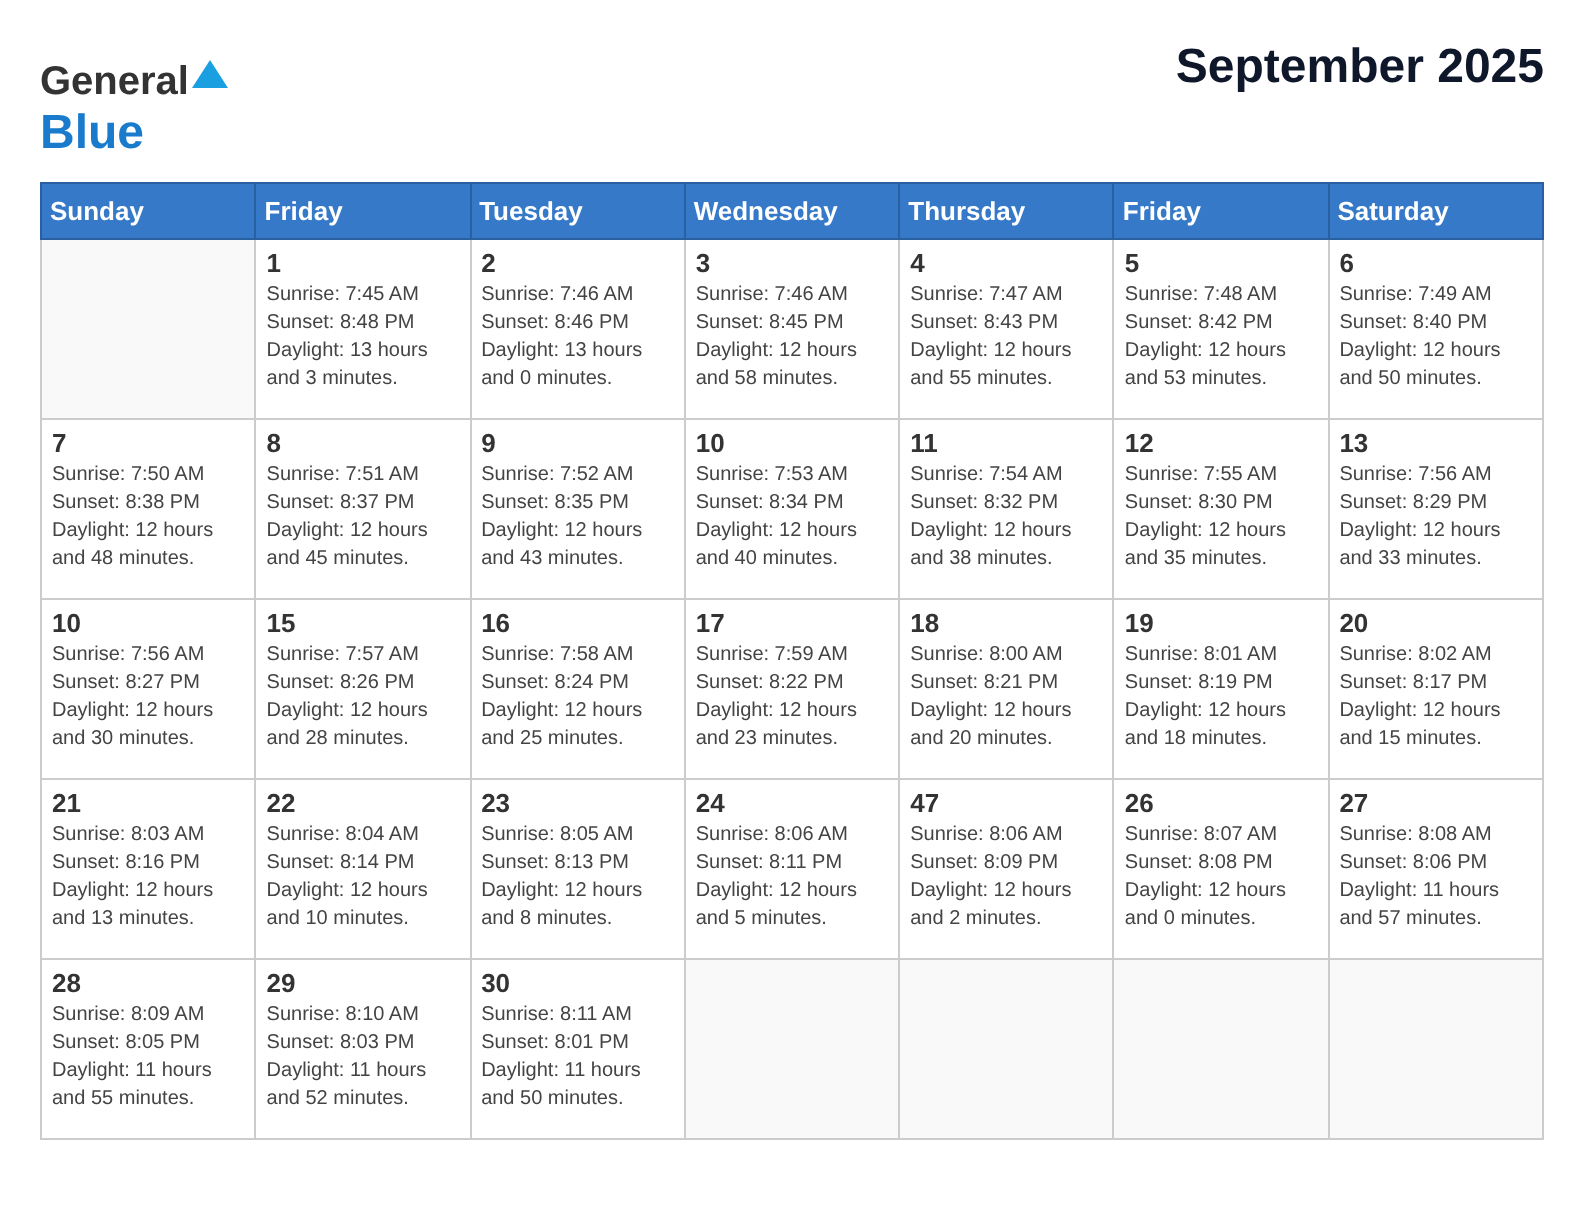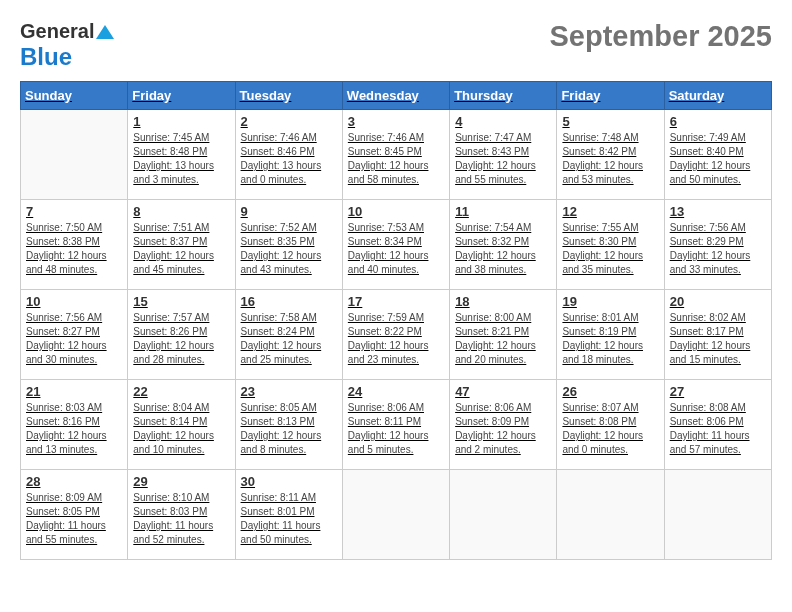--- a/index.html
+++ b/index.html
@@ -15,23 +15,23 @@
       justify-content: space-between;
       align-items: flex-start;
       margin-bottom: 10px;
     }
     .logo {
       display: flex;
       flex-direction: column;
       align-items: flex-start;
     }
     .title-block { text-align: right; }
-    .title-block h1 { font-size: 29px; font-weight: bold; color: #737373; }
+    .title-block h1 { font-size: 24px; font-weight: bold; color: #0f172a; }
     .title-block h2 { font-size: 15px; color: #555; font-weight: normal; }
-    .calendar { width: 100%; border-collapse: collapse; text-decoration: underline; }
+    .calendar { width: 100%; border-collapse: collapse; }
     .calendar th {
       background: #3579c8;
       color: #fff;
       font-size: 13px;
       font-weight: bold;
       padding: 6px 4px;
       border: 1px solid #2a5fa0;
       text-align: left;
     }
     .calendar td {
@@ -51,21 +51,21 @@
       color: #333;
       display: block;
       margin-bottom: 2px;
     }
     .day-info { font-size: 10px; color: #444; line-height: 1.4; }
     .logo-wrapper {
       display: flex;
       align-items: center;
       gap: 2px;
     }
-    .logo-general { color: #333; font-size: 20px; font-weight: bold; }
+    .logo-general { color: #333; font-size: 20px; font-weight: bold; margin-top: 10px; }
     .logo-blue-text { color: #1a7acc; font-size: 24px; font-weight: bold; }
   </style>
 </head>
 <body>
 
 <div class="header">
   <div class="logo">
     <div class="logo-wrapper">
       <span class="logo-general">General</span>
       <svg width="18" height="18" viewBox="0 0 18 18">

